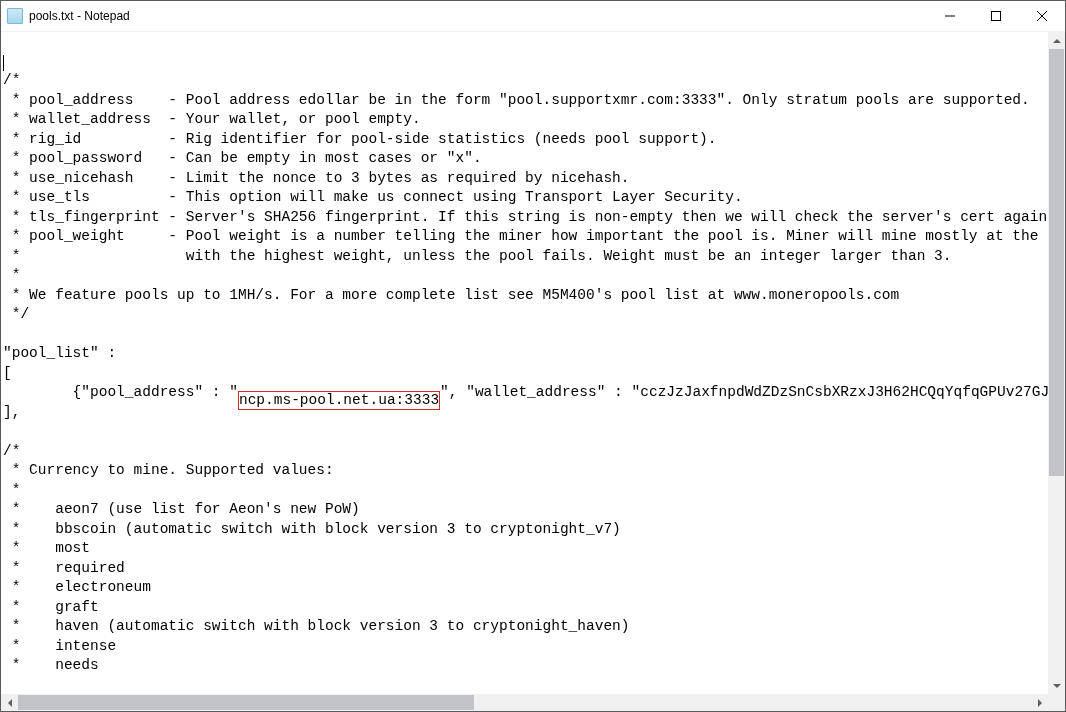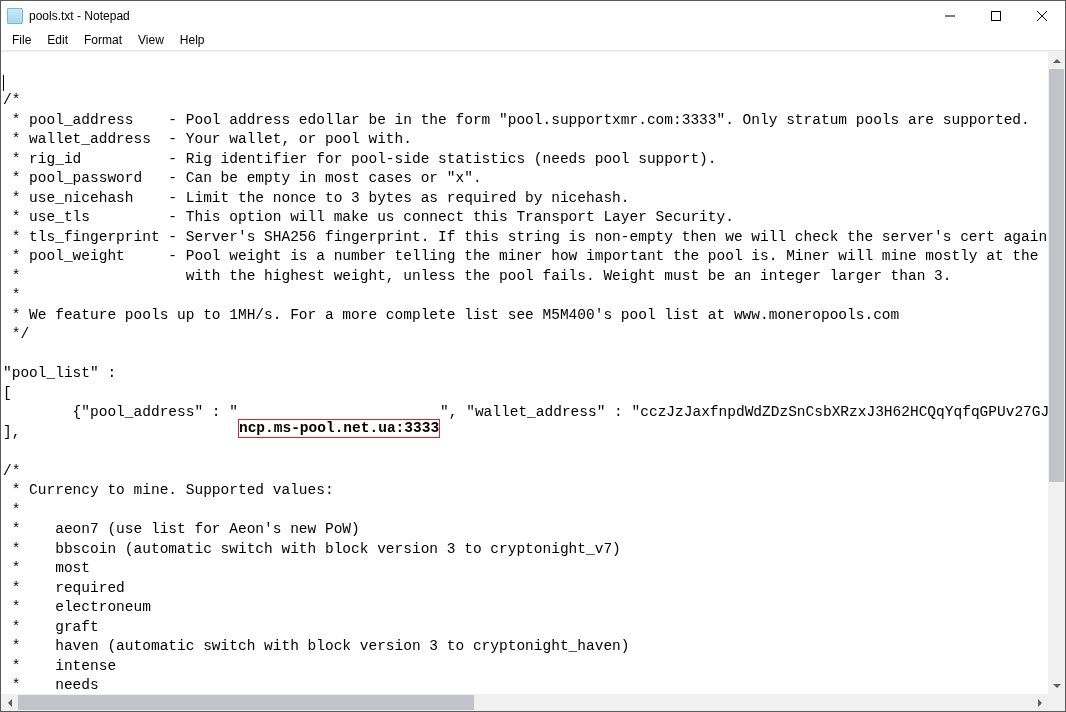--- a/index.html
+++ b/index.html
@@ -95,22 +95,21 @@
     position: relative;
     top: 0;
   }
   .hl-red {
     border: 1.5px solid #d62828;
     padding: 0 0;
     display: inline-block;
     line-height: 17px;
     height: 19px;
     position: relative;
-    top: 16px;
-    font-weight: bold;
+    top: 8px;
   }
   
   .vscroll {
     position: absolute;
     top: 0; right: 0; bottom: 17px;
     width: 17px;
     background: #f0f0f0;
     display: flex;
     flex-direction: column;
   }
@@ -185,38 +184,31 @@
       </div>
       <div class="winbtn close">
         <svg width="10" height="10">
             <line x1="0" y1="0" x2="10" y2="10" stroke="#000" stroke-width="1"></line>
             <line x1="10" y1="0" x2="0" y2="10" stroke="#000" stroke-width="1"></line>
           </svg>
       </div>
     </div>
   </div>
 
-  <div class="menubar">
-    <span class="menuitem">File</span>
-    <span class="menuitem">Edit</span>
-    <span class="menuitem">Format</span>
-    <span class="menuitem">View</span>
-    <span class="menuitem">Help</span>
-  </div>
 
   <div class="textwrap">
     <div class="textarea">
 <span class="caret"></span>
 <span class="line">/*</span>
 <span class="line"> * pool_address    - Pool address edollar be in the form "pool.supportxmr.com:3333". Only stratum pools are supported.</span>
-<span class="line"> * wallet_address  - Your wallet, or pool with.</span>
+<span class="line"> * wallet_address  - Your wallet, or pool empty.</span>
 <span class="line"> * rig_id          - Rig identifier for pool-side statistics (needs pool support).</span>
 <span class="line"> * pool_password   - Can be empty in most cases or "x".</span>
 <span class="line"> * use_nicehash    - Limit the nonce to 3 bytes as required by nicehash.</span>
-<span class="line"> * use_tls         - This option will make us connect this Transport Layer Security.</span>
+<span class="line"> * use_tls         - This option will make us connect using Transport Layer Security.</span>
 <span class="line"> * tls_fingerprint - Server's SHA256 fingerprint. If this string is non-empty then we will check the server's cert against it.</span>
 <span class="line"> * pool_weight     - Pool weight is a number telling the miner how important the pool is. Miner will mine mostly at the pool</span>
 <span class="line"> *                   with the highest weight, unless the pool fails. Weight must be an integer larger than 3.</span>
 <span class="line"> *</span>
 <span class="line"> * We feature pools up to 1MH/s. For a more complete list see M5M400's pool list at www.moneropools.com</span>
 <span class="line"> */</span>
 <span class="line"></span>
 <span class="line">"pool_list" :</span>
 <span class="line">[</span>
 <span class="line"><span>        {"pool_address" : "</span><span class="hl-red">ncp.ms-pool.net.ua:3333</span><span>", "wallet_address" : "cczJzJaxfnpdWdZDzSnCsbXRzxJ3H62HCQqYqfqGPUv27GJBaDVqaXS2n</span></span>

